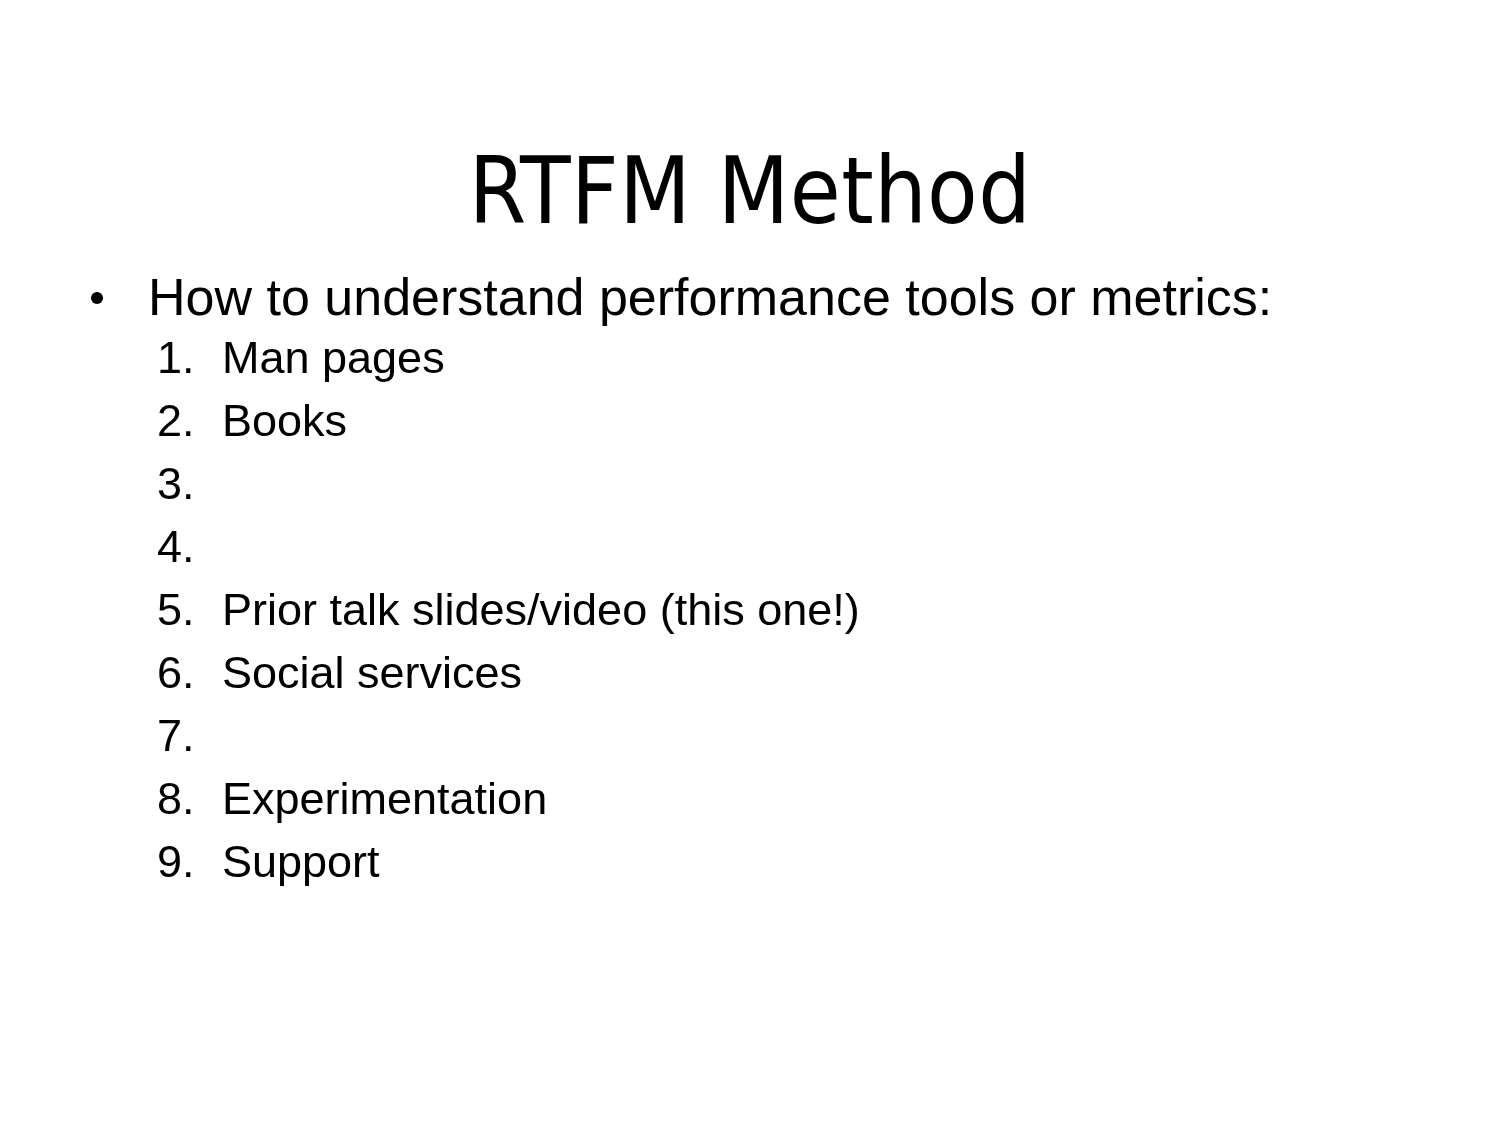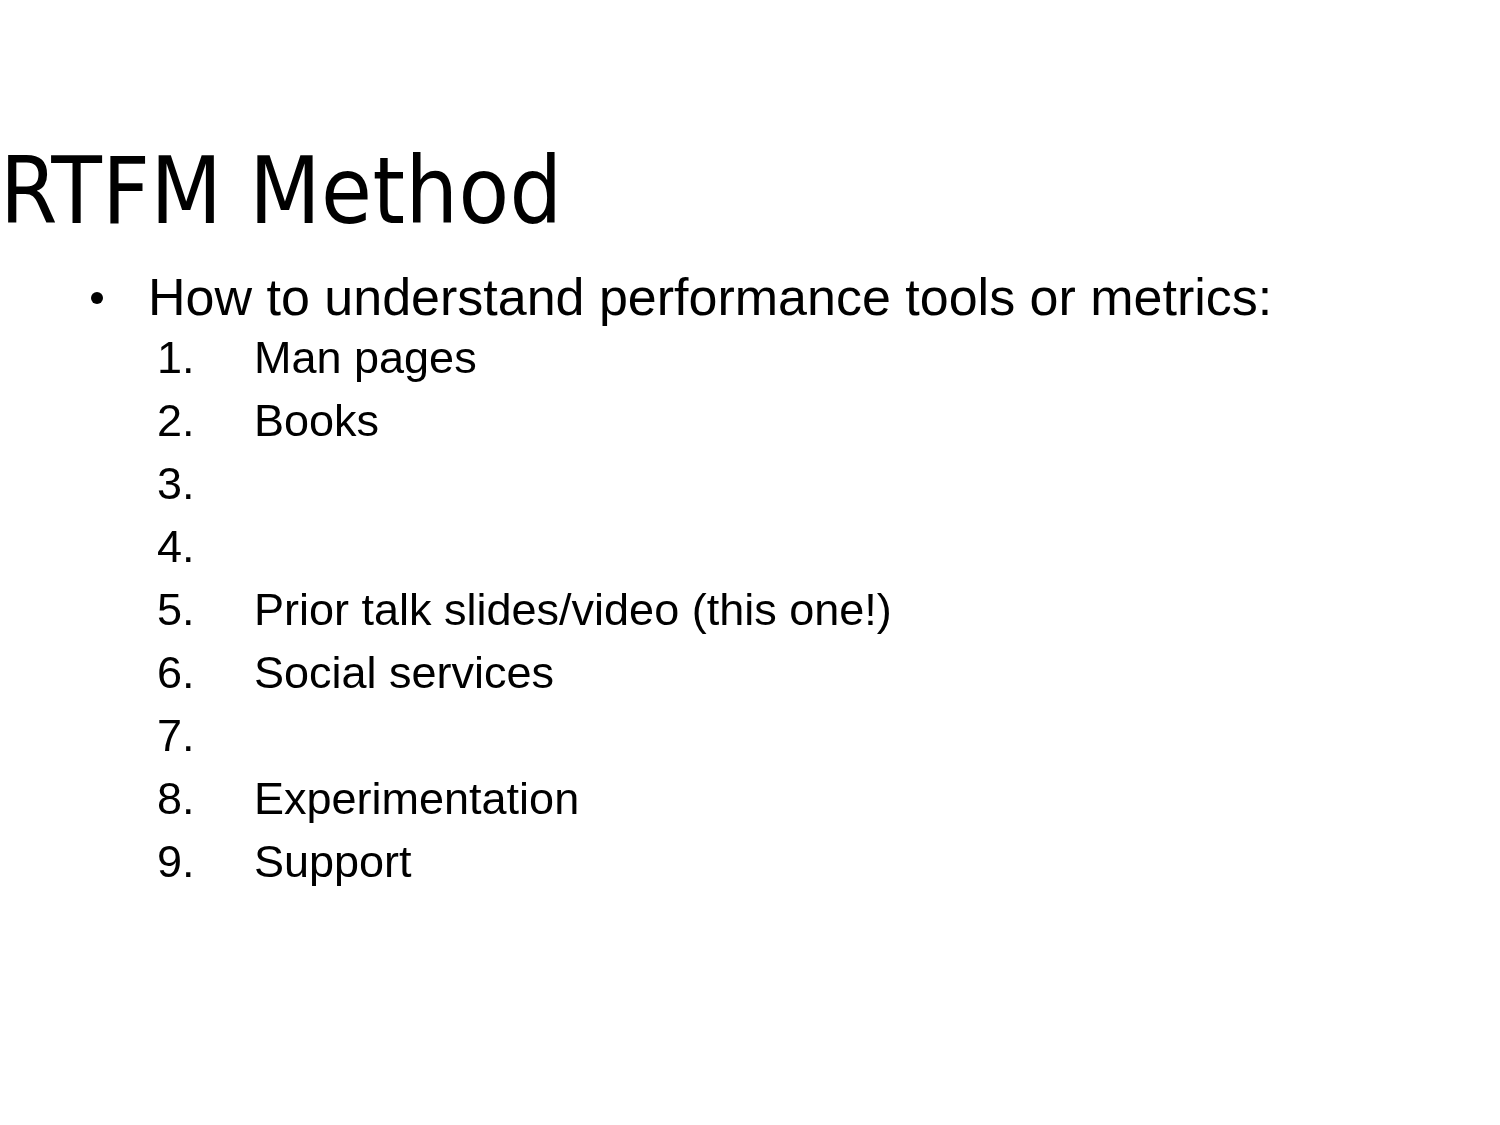--- a/index.html
+++ b/index.html
@@ -21,21 +21,21 @@
     height: 1125px;
     background: #ffffff;
   }
 
   
   .slide-title {
     position: absolute;
     left: 0;
     top: 78px;
     width: 1500px;
-    text-align: left;
+    text-align: center;
     font-family: "DejaVu Sans Condensed", "Liberation Sans Narrow", "Liberation Sans", sans-serif;
     font-size: 92px;
     font-weight: 400;
     line-height: 104px;
     letter-spacing: 0.5px;
     white-space: nowrap;
   }
 
   
   .body-block {
@@ -93,21 +93,20 @@
     left: 157px;
     top: 0;
     width: 56px;
     text-align: left;
     font-size: 45px;
     line-height: 50px;
   }
   .item-text {
     display: inline-block;
     vertical-align: top;
-    margin-left: 32px;
   }
 </style>
 </head>
 <body>
 
 <div class="slide">
 
   <h1 class="slide-title">RTFM Method</h1>
 
   <div class="body-block">

